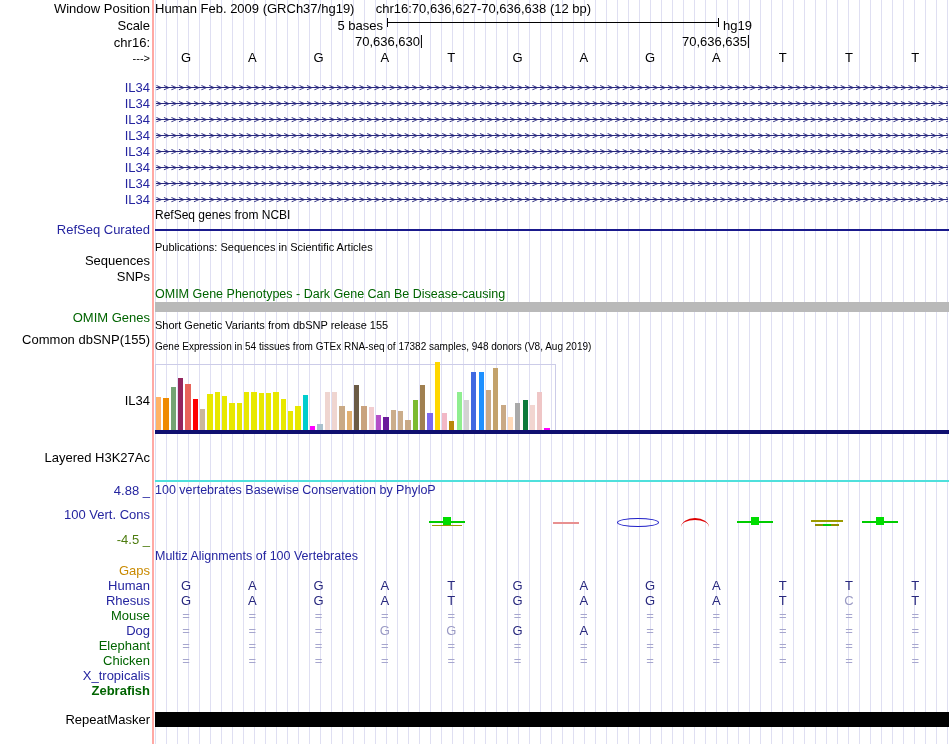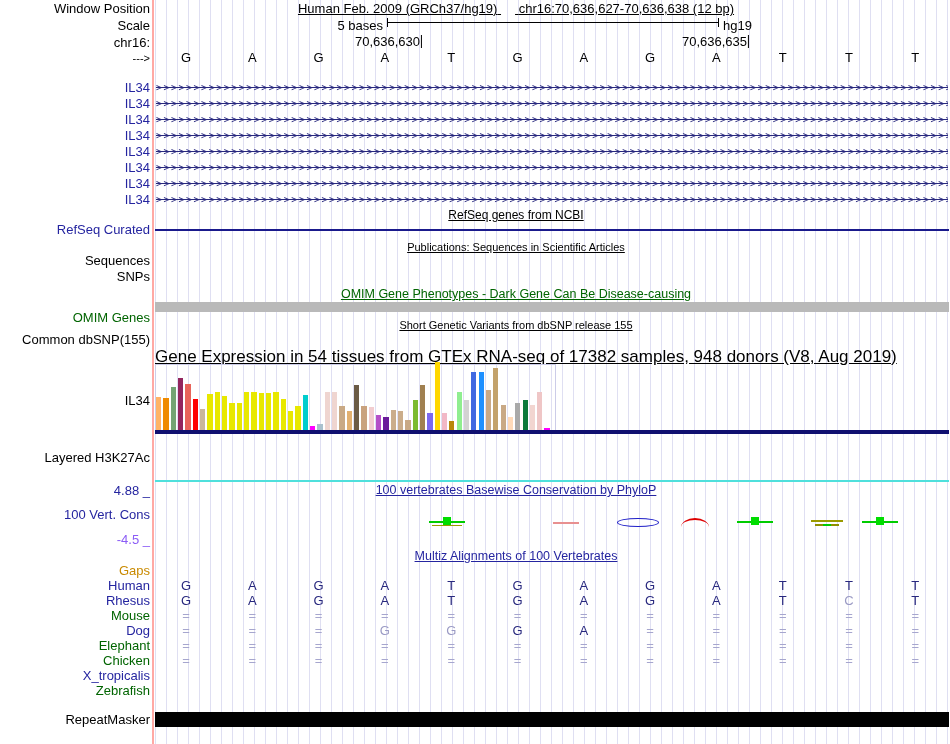--- a/index.html
+++ b/index.html
@@ -2,27 +2,27 @@
 <html><head>
 <meta charset="utf-8">
 <style>
   html,body{margin:0;padding:0;background:#fff;}
   #screen{position:relative;width:950px;height:744px;background:#fff;
           font-family:"Liberation Sans",sans-serif;overflow:hidden;color:#000;}
   .grid{position:absolute;left:155px;top:0;width:794px;height:744px;
         background:repeating-linear-gradient(to right,#DFDFF2 0px,#DFDFF2 1px,transparent 1px,transparent 11px);}
   .cursor{position:absolute;left:152px;top:0;width:2px;height:744px;background:#FFA9A4;}
   .left-label{position:absolute;right:800px;font-size:13px;line-height:13px;white-space:nowrap;text-align:right;}
-  .c-title{position:absolute;left:155px;width:722px;text-align:center;font-size:12px;line-height:13px;white-space:nowrap;text-decoration:underline;}
+  .c-title{position:absolute;left:155px;width:722px;text-align:left;font-size:12px;line-height:13px;white-space:nowrap;}
   .small{font-size:11px;}
   .big{font-size:13px;}
   .lbl-blue{color:#2525A0;}
   .lbl-green{color:#006400;}
   .lbl-orange{color:#C98A00;}
-  .lbl-maroon{color:#8b5cf6;}
+  .lbl-maroon{color:#4d7c0f;}
   .hline{position:absolute;}
   .base-letter{position:absolute;transform:translateX(-50%);font-size:13px;line-height:13px;color:#000;}
   .gene-row{position:absolute;left:156px;width:792px;height:15px;overflow:hidden;}
   .gene-row .mid{position:absolute;left:0;top:7px;width:100%;height:1px;background:#28287E;}
   .gene-row .arrows{position:absolute;left:0;top:1px;width:100%;
         font-family:"DejaVu Sans Mono",monospace;font-size:10px;line-height:13px;
         letter-spacing:1.5px;color:#28287E;white-space:nowrap;}
   .gtex-bar{position:absolute;width:5.3px;}
   .mz-cell{position:absolute;transform:translateX(-50%);font-size:13px;line-height:13px;color:#28287E;}
   .mz-cell.dim{color:#9A9AC4;}
@@ -126,21 +126,21 @@
   <div class="left-label" style="top:254px">Sequences</div>
   <div class="left-label" style="top:270px">SNPs</div>
 
   <div class="c-title lbl-green" style="top:288px;font-size:12.5px">OMIM Gene Phenotypes - Dark Gene Can Be Disease-causing</div>
   <div class="left-label lbl-green" style="top:311px">OMIM Genes</div>
   <div class="hline" style="left:155px;top:302px;width:794px;height:10px;background:#B9B9B9"></div>
 
   <div class="c-title small" style="top:319px">Short Genetic Variants from dbSNP release 155</div>
   <div class="left-label" style="top:333px">Common dbSNP(155)</div>
 
-  <div class="c-title" style="top:350px;font-size:17px">Gene Expression in 54 tissues from GTEx RNA-seq of 17382 samples, 948 donors (V8, Aug 2019)</div>
+  <div class="c-title" style="top:340px;font-size:10px">Gene Expression in 54 tissues from GTEx RNA-seq of 17382 samples, 948 donors (V8, Aug 2019)</div>
   <div class="left-label" style="top:394px">IL34</div>
   <div class="hline" style="left:155px;top:364px;width:399px;height:66px;border:1px solid #CCCCE8"></div>
   <div id="gtex-bars">
       <div class="gtex-bar" style="left: 156px; top: 397px; height: 33px; background: rgb(255, 179, 102);"></div>
       <div class="gtex-bar" style="left: 163.33px; top: 398px; height: 32px; background: rgb(239, 138, 0);"></div>
       <div class="gtex-bar" style="left: 170.66px; top: 387px; height: 43px; background: rgb(116, 164, 116);"></div>
       <div class="gtex-bar" style="left: 177.99px; top: 378px; height: 52px; background: rgb(147, 38, 94);"></div>
       <div class="gtex-bar" style="left: 185.32px; top: 384px; height: 46px; background: rgb(232, 100, 90);"></div>
       <div class="gtex-bar" style="left: 192.65px; top: 399px; height: 31px; background: rgb(255, 0, 0);"></div>
       <div class="gtex-bar" style="left: 199.98px; top: 409px; height: 21px; background: rgb(201, 182, 155);"></div>
@@ -292,19 +292,19 @@
       <div class="mz-cell eq" style="left: 384.9px; top: 653.5px;">=</div>
       <div class="mz-cell eq" style="left: 451.2px; top: 653.5px;">=</div>
       <div class="mz-cell eq" style="left: 517.5px; top: 653.5px;">=</div>
       <div class="mz-cell eq" style="left: 583.8px; top: 653.5px;">=</div>
       <div class="mz-cell eq" style="left: 650.1px; top: 653.5px;">=</div>
       <div class="mz-cell eq" style="left: 716.4px; top: 653.5px;">=</div>
       <div class="mz-cell eq" style="left: 782.7px; top: 653.5px;">=</div>
       <div class="mz-cell eq" style="left: 849px; top: 653.5px;">=</div>
       <div class="mz-cell eq" style="left: 915.3px; top: 653.5px;">=</div>
       <div class="left-label lbl-blue" style="top: 668.5px;">X_tropicalis</div>
-      <div class="left-label lbl-green" style="top: 683.5px;">Zebrafish</div>
+      <div class="left-label lbl-green" style="top: 683.5px; font-weight: bold;">Zebrafish</div>
     </div>
 
   <div class="left-label" style="top:713px">RepeatMasker</div>
   <div class="hline" style="left:155px;top:712px;width:794px;height:15px;background:#000"></div>
 
 </div>
 
 </body></html>

